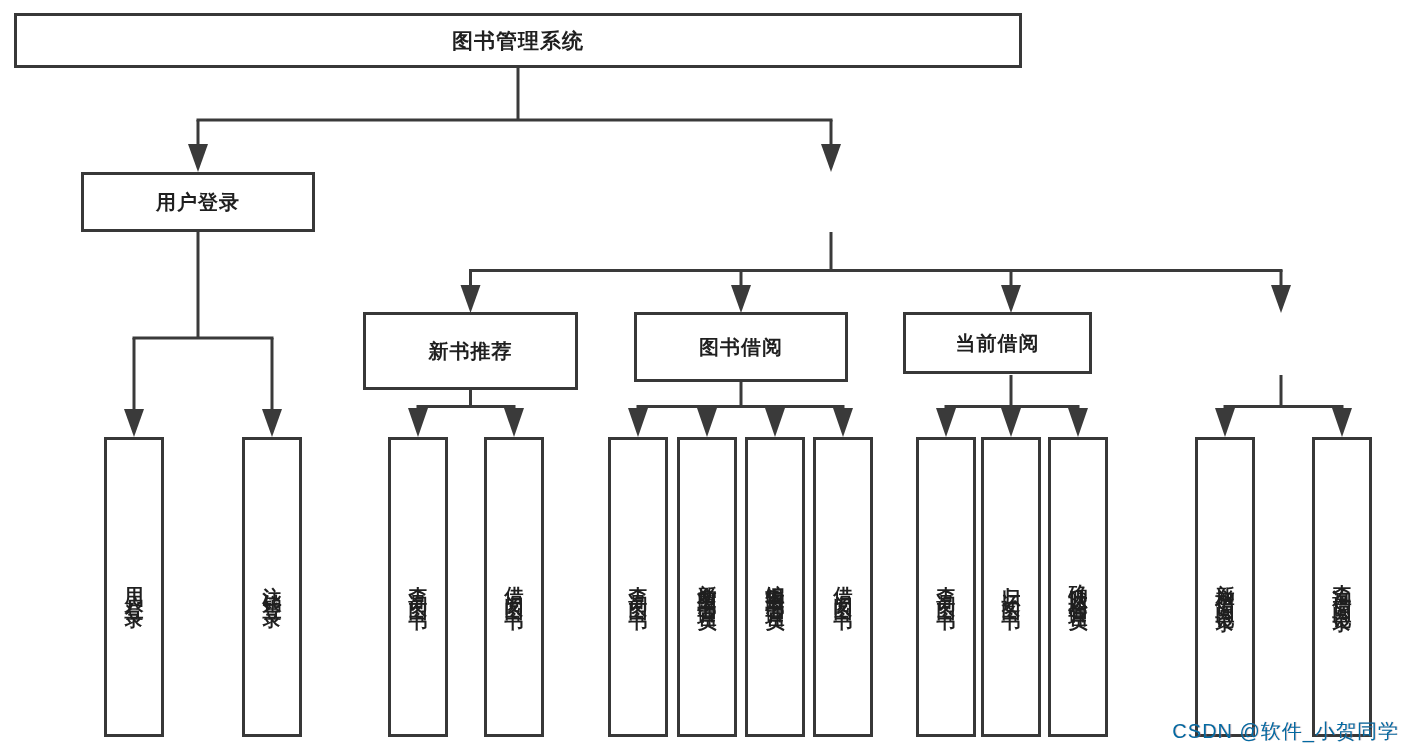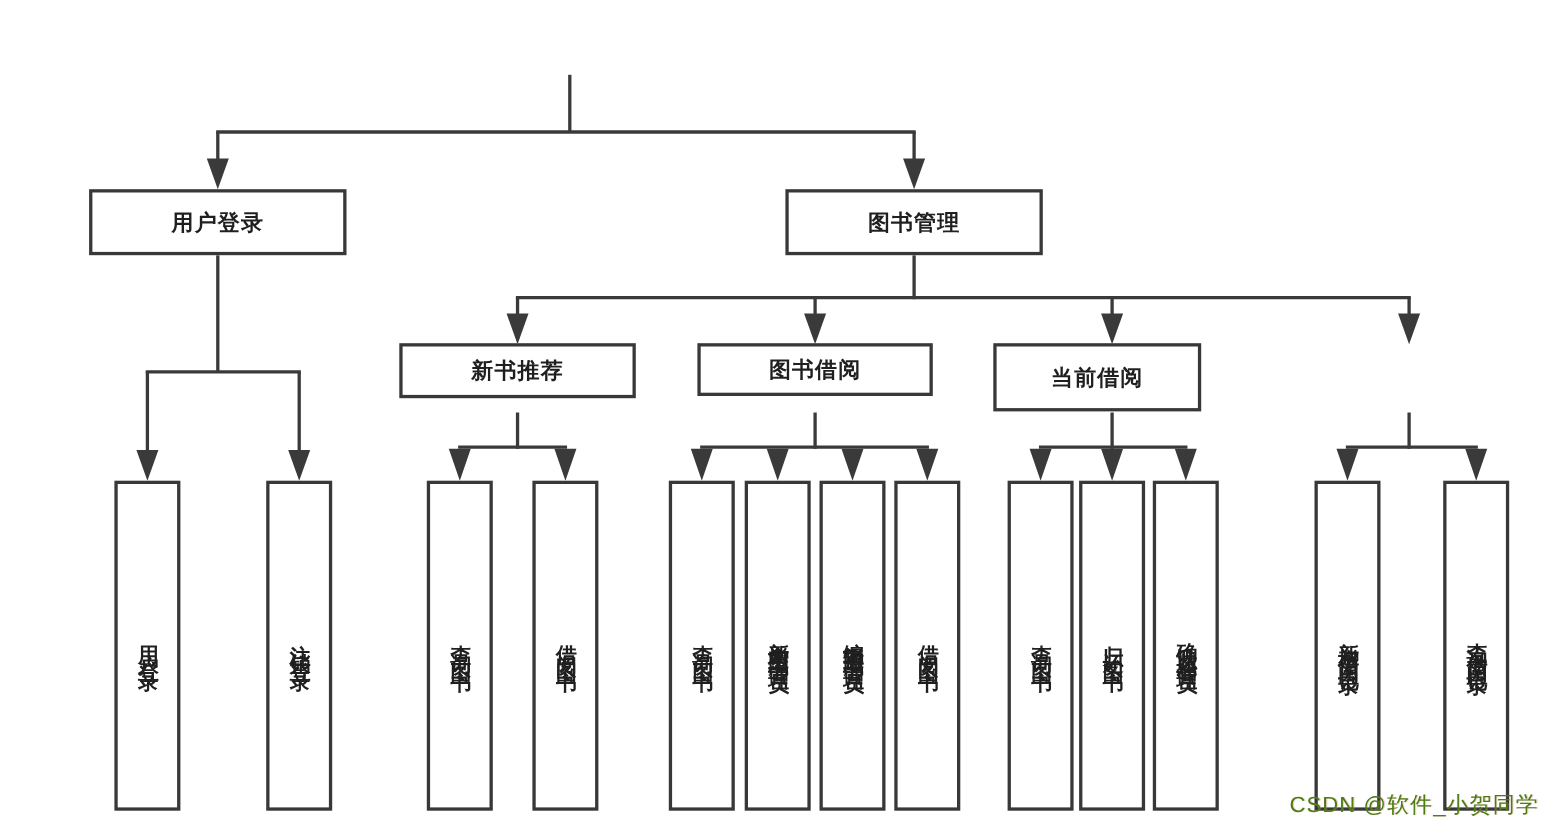--- a/index.html
+++ b/index.html
@@ -57,21 +57,21 @@
     white-space: nowrap;
   }
   .root-label {
     font-size: 21px;
   }
   .watermark {
     position: absolute;
     right: 6px;
     bottom: 2px;
     font-size: 20px;
-    color: #4d7c0f;
+    color: #0369a1;
     letter-spacing: 1px;
     white-space: nowrap;
     text-shadow: 1px 0 0 rgba(200,120,120,0.35);
   }
 </style>
 </head>
 <body>
 
 <div class="stage">
 
@@ -126,32 +126,32 @@
       <polygon points="1068,408 1088,408 1078,437"></polygon>
     </g>
     <g>
       <path d="M1281 375 V408"></path>
       <path d="M1223.5 406.5 H1343.5"></path>
       <polygon points="1215,408 1235,408 1225,437"></polygon>
       <polygon points="1332,408 1352,408 1342,437"></polygon>
     </g>
   </svg>
 
+  <div class="node" style="left:14px;top:13px;width:1008px;height:55px">
+    <span class="hlabel root-label">图书管理系统</span>
+  </div>
 
   <div class="node" style="left:81px;top:172px;width:234px;height:60px">
     <span class="hlabel">用户登录</span>
   </div>
-  <div class="node" style="left:714px;top:172px;width:234px;height:60px">
-    <span class="hlabel">图书管理</span>
-  </div>
-
-  <div class="node" style="left:363px;top:312px;width:215px;height:50px">
+
+  <div class="node" style="left:363px;top:312px;width:215px;height:78px">
     <span class="hlabel">新书推荐</span>
   </div>
-  <div class="node" style="left:634px;top:312px;width:214px;height:48px">
+  <div class="node" style="left:634px;top:312px;width:214px;height:70px">
     <span class="hlabel">图书借阅</span>
   </div>
   <div class="node" style="left:903px;top:312px;width:189px;height:62px">
     <span class="hlabel">当前借阅</span>
   </div>
 
   <div class="node" style="left:104px;top:437px;width:60px;height:300px">
     <span class="vlabel">用户登录</span>
   </div>
   <div class="node" style="left:242px;top:437px;width:60px;height:300px">

